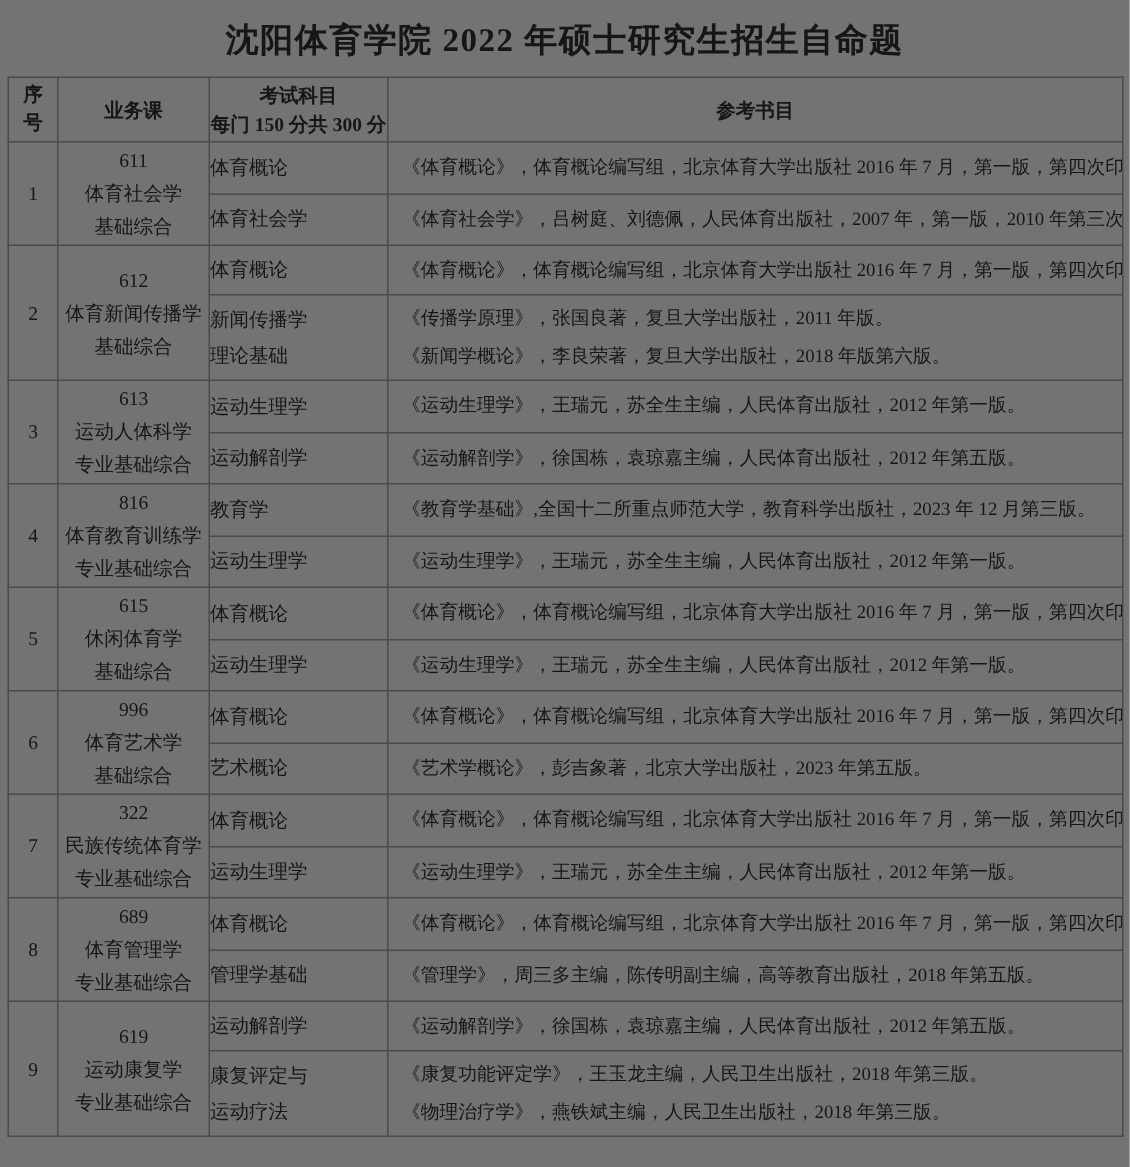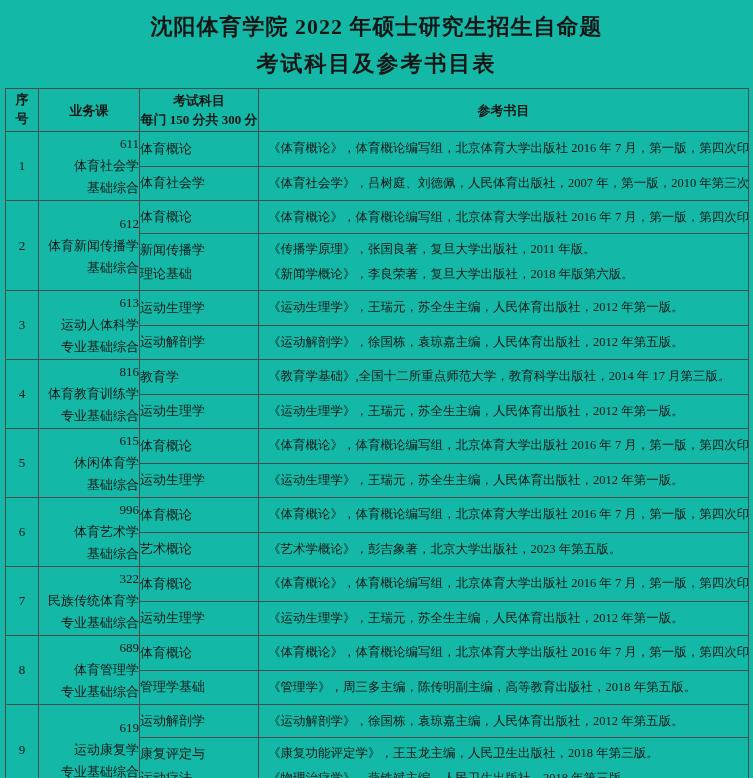--- a/index.html
+++ b/index.html
@@ -1,21 +1,21 @@
 <!DOCTYPE html>
 <html><head>
 <meta charset="utf-8">
 <style>
   html,body{margin:0;padding:0;background:#ffffff;}
   body{
     width:753px;height:778px;overflow:hidden;
     font-family:"Liberation Serif","DejaVu Serif",serif;
     color:#161616;
   }
-  .page{position:relative;width:753px;height:778px;background:#14b8a6;}
+  .page{position:relative;width:753px;height:778px;background:#737373;}
   .title1{
     padding-top:13px;text-align:center;
     font-size:22px;font-weight:bold;letter-spacing:1px;line-height:28px;
     white-space:nowrap;
   }
   .title2{
     margin-top:9px;text-align:center;
     font-size:22px;font-weight:bold;letter-spacing:2px;line-height:28px;
     white-space:nowrap;
   }
@@ -34,38 +34,37 @@
   }
   thead tr{height:43px;}
   th{font-size:13px;font-weight:bold;padding:0;line-height:19px;}
   th.c-no{word-break:break-all;padding:0 9px;font-family:Liberation Mono, monospace;}
   th .hline{line-height:19px;white-space:nowrap;}
   tr.sub{height:33px;}
   td.c-no{
     text-align:center;font-size:13px;
   }
   td.c-course{
-    text-align:right;font-size:13px;padding:1px 0;
+    text-align:center;font-size:13px;padding:1px 0;
   }
   td.c-course div{line-height:22px;white-space:nowrap;}
   td.c-subject{
     text-align:left;font-size:13px;padding:1px 0;
   }
   td.c-subject div{line-height:24px;white-space:nowrap;}
   td.c-books{
     text-align:left;font-size:12.5px;padding:3px 4px 3px 9px;
   }
   td.c-books .book{line-height:25px;white-space:nowrap;}
 </style>
 </head>
 <body>
 
 <div class="page">
   <div class="title1">沈阳体育学院 2022 年硕士研究生招生自命题</div>
-  <div class="title2">考试科目及参考书目表</div>
 
   <table>
     <colgroup>
       <col class="w1">
         <col class="w2">
         <col class="w3">
         <col class="w4">
     </colgroup>
     <thead>
       <tr>
@@ -151,21 +150,21 @@
           <td class="c-no" rowspan="2">4</td>
           <td class="c-course" rowspan="2">
             <div>816</div>
             <div>体育教育训练学</div>
             <div>专业基础综合</div>
           </td>
           <td class="c-subject">
             <div>教育学</div>
           </td>
           <td class="c-books">
-            <div class="book">《教育学基础》,全国十二所重点师范大学，教育科学出版社，2014 年 17 月第三版。</div>
+            <div class="book">《教育学基础》,全国十二所重点师范大学，教育科学出版社，2023 年 12 月第三版。</div>
           </td>
         </tr>
         <tr class="sub">
           <td class="c-subject">
             <div>运动生理学</div>
           </td>
           <td class="c-books">
             <div class="book">《运动生理学》，王瑞元，苏全生主编，人民体育出版社，2012 年第一版。</div>
           </td>
         </tr>

